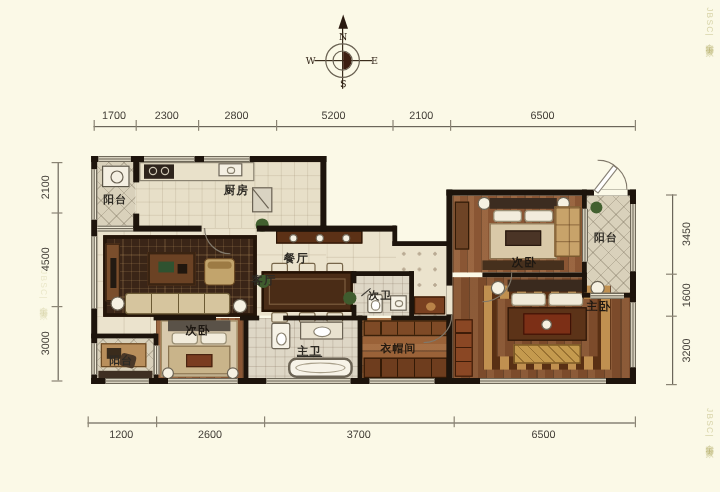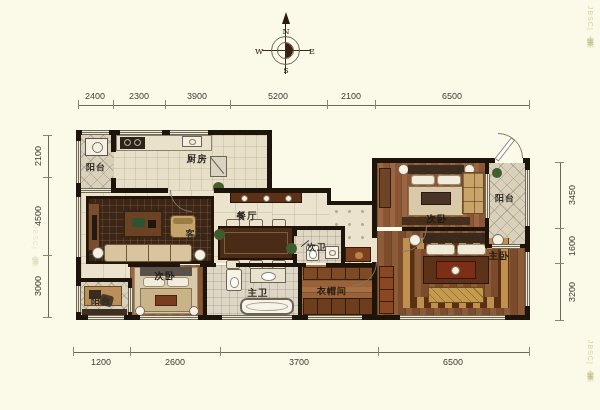--- a/index.html
+++ b/index.html
@@ -82,23 +82,23 @@
   </div>
 
   <div class="dimline" style="left:78px;top:105px;width:451px;height:1px;"></div>
   <div class="cap-v" style="left:78px;top:100px;"></div>
   <div class="cap-v" style="left:113px;top:100px;"></div>
   <div class="cap-v" style="left:165px;top:100px;"></div>
   <div class="cap-v" style="left:230px;top:100px;"></div>
   <div class="cap-v" style="left:327px;top:100px;"></div>
   <div class="cap-v" style="left:375px;top:100px;"></div>
   <div class="cap-v" style="left:529px;top:100px;"></div>
-  <span class="dim" style="left:95px;top:96px;">2400</span>
+  <span class="dim" style="left:95px;top:96px;">1700</span>
   <span class="dim" style="left:139px;top:96px;">2300</span>
-  <span class="dim" style="left:197px;top:96px;">3900</span>
+  <span class="dim" style="left:197px;top:96px;">2800</span>
   <span class="dim" style="left:278px;top:96px;">5200</span>
   <span class="dim" style="left:351px;top:96px;">2100</span>
   <span class="dim" style="left:452px;top:96px;">6500</span>
 
   <div class="dimline" style="left:73px;top:352px;width:456px;height:1px;"></div>
   <div class="cap-v" style="left:73px;top:347px;"></div>
   <div class="cap-v" style="left:130px;top:347px;"></div>
   <div class="cap-v" style="left:220px;top:347px;"></div>
   <div class="cap-v" style="left:378px;top:347px;"></div>
   <div class="cap-v" style="left:529px;top:347px;"></div>
@@ -324,24 +324,24 @@
   <div class="arc" style="left:377px;top:227px;width:50px;height:50px;transform:translate(0,-25px) rotate(90deg);"></div>
 
   <div class="wall" style="left:485px;top:158px;width:4px;height:86px;"></div>
   <div class="win-v" style="left:485px;top:174px;height:44px;"></div>
   <div class="wall" style="left:485px;top:244px;width:45px;height:4px;"></div>
   <div class="win-h" style="left:492px;top:244px;width:28px;"></div>
 
   <span class="lbl" style="left:96px;top:167px;font-size:9px;">阳台</span>
   <span class="lbl" style="left:197px;top:159px;">厨房</span>
   <span class="lbl" style="left:247px;top:216px;">餐厅</span>
-  <span class="lbl" style="left:196px;top:234px;">客厅</span>
+  <span class="lbl" style="left:220px;top:234px;">客厅</span>
   <span class="lbl" style="left:317px;top:247px;font-size:9px;">次卫</span>
   <div style="left:300px;top:243px;width:10px;height:1px;background:#44403a;transform:rotate(-40deg);"></div>
   <span class="lbl" style="left:437px;top:219px;color:#1e1812;">次卧</span>
   <span class="lbl" style="left:505px;top:198px;font-size:9px;">阳台</span>
   <span class="lbl" style="left:499px;top:256px;color:#1e1812;">主卧</span>
-  <span class="lbl" style="left:258px;top:293px;">主卫</span>
+  <span class="lbl" style="left:258px;top:293px;text-decoration:underline;">主卫</span>
   <span class="lbl" style="left:332px;top:291px;font-size:9px;color:#241a10;">衣帽间</span>
   <span class="lbl" style="left:165px;top:276px;color:#1e1812;">次卧</span>
   <span class="lbl" style="left:101px;top:301px;font-size:9px;">阳台</span>
 
 </div>
 
 </body></html>

